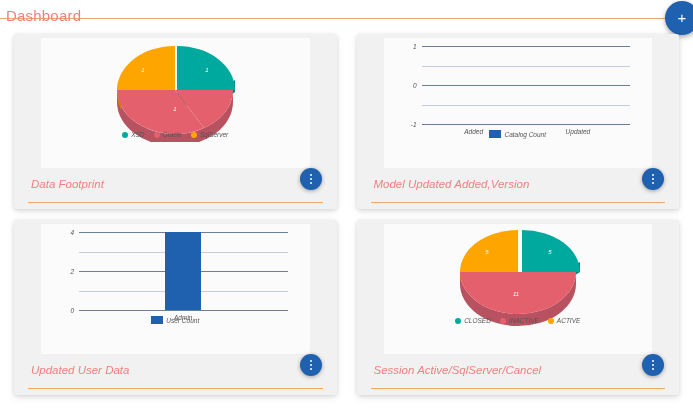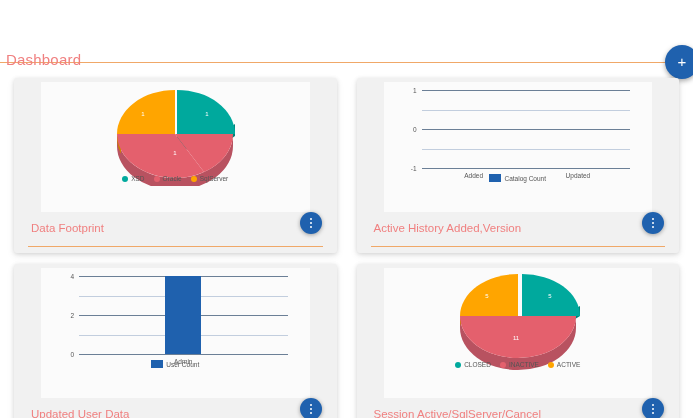--- a/index.html
+++ b/index.html
@@ -10,21 +10,20 @@
     background: #ffffff;
     font-family: "Liberation Sans", sans-serif;
   }
 
   
   .header {
     position: relative;
     height: 19px;
     background: #ffffff;
     border-bottom: 1px solid #f0a868;
-    margin-top: 44px;
   }
   .header-title {
     position: absolute;
     left: 6px;
     top: 7px;
     font-size: 15px;
     color: #f08080;
     letter-spacing: 0.2px;
     font-weight: 400;
   }
@@ -50,20 +49,21 @@
     font-weight: 400;
   }
 
   
   .grid {
     position: relative;
     padding: 10px 4px 0 4px;
     display: flex;
     flex-wrap: wrap;
     gap: 0px;
+    font-style: italic;
   }
   .card-slot { width: 50%; padding: 5px 10px 6px 10px; }
 
   .card {
     position: relative;
     background: #f1f1f1;
     border-radius: 3px;
     box-shadow: 0 1px 4px rgba(0,0,0,0.13), 0 3px 9px rgba(0,0,0,0.07);
     padding: 4px 5px 0 5px;
     height: 175px;
@@ -259,21 +259,21 @@
           </div>
           <div class="legend">
             <div class="legend-item">
               <span class="legend-box" style="background:#1f61ae"></span>
               <span class="legend-text">Catalog Count</span>
             </div>
           </div>
         </div>
       </div>
       <div class="card-footer">
-        <div class="card-title">Active History Added,Version</div>
+        <div class="card-title">Model Updated Added,Version</div>
         <button class="kebab">
           <i></i>
           <i></i>
           <i></i>
         </button>
         <div class="card-rule"></div>
       </div>
     </div>
   </div>
 

